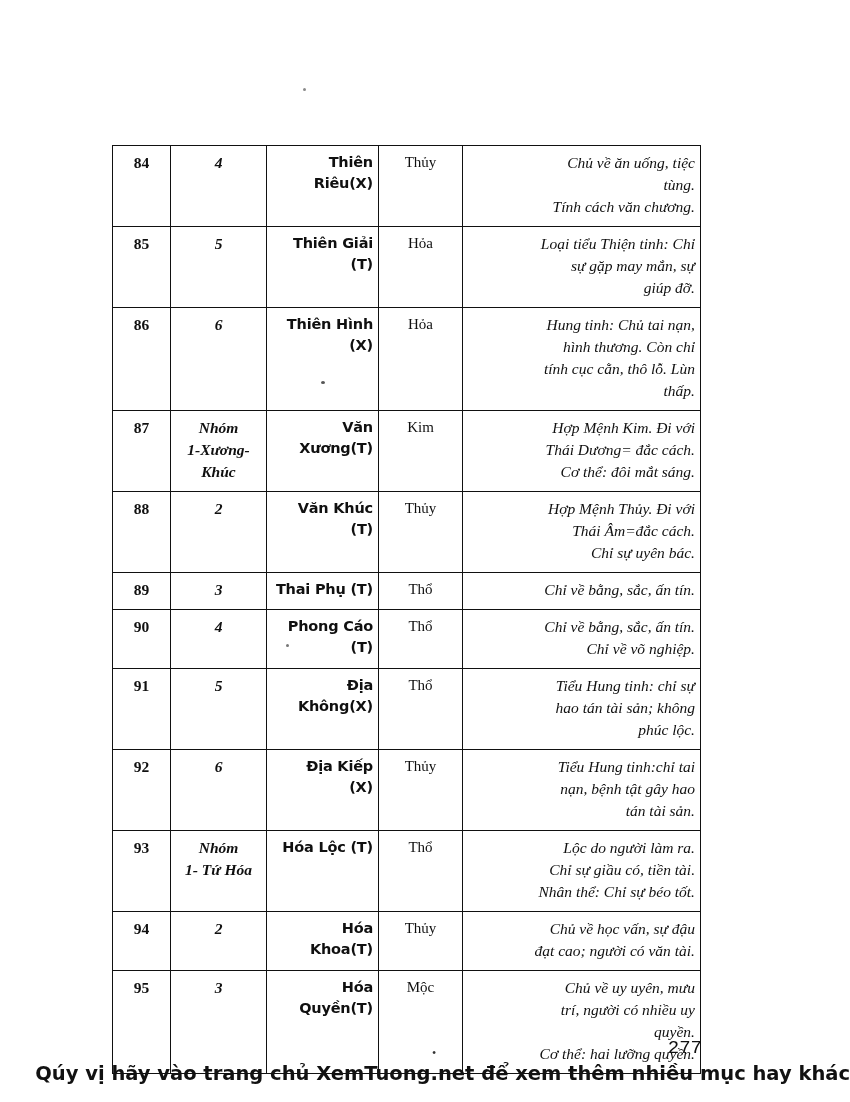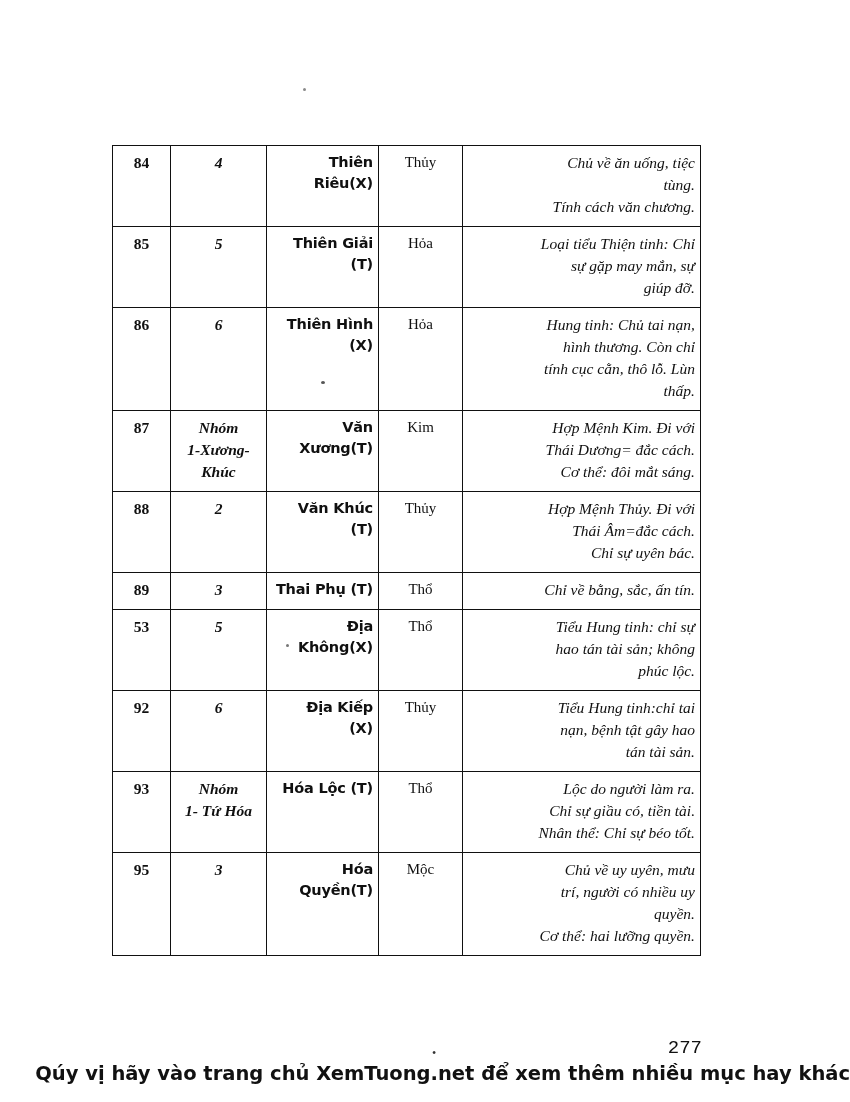--- a/index.html
+++ b/index.html
@@ -275,23 +275,38 @@
         </td>
         <td class="name mid">
           <span class="line">Thai Phụ (T)</span>
         </td>
         <td class="elem mid">Thổ</td>
         <td class="desc mid">
           <span class="line">Chỉ về bằng, sắc, ấn tín.</span>
         </td>
       </tr>
 
-
-      <tr>
-        <td class="no">53</td>
+      <tr>
+        <td class="no">90</td>
+        <td class="idx">
+          <span class="line">4</span>
+        </td>
+        <td class="name">
+          <span class="line">Phong Cáo</span>
+          <span class="line">(T)</span>
+        </td>
+        <td class="elem">Thổ</td>
+        <td class="desc">
+          <span class="line">Chỉ về bằng, sắc, ấn tín.</span>
+          <span class="line">Chỉ về võ nghiệp.</span>
+        </td>
+      </tr>
+
+      <tr>
+        <td class="no">91</td>
         <td class="idx">
           <span class="line">5</span>
         </td>
         <td class="name">
           <span class="line">Địa</span>
           <span class="line">Không(X)</span>
         </td>
         <td class="elem">Thổ</td>
         <td class="desc">
           <span class="line">Tiểu Hung tinh: chỉ sự</span>
@@ -327,20 +342,35 @@
           <span class="line">Hóa Lộc (T)</span>
         </td>
         <td class="elem mid">Thổ</td>
         <td class="desc">
           <span class="line">Lộc do người làm ra.</span>
           <span class="line">Chỉ sự giầu có, tiền tài.</span>
           <span class="line">Nhân thể: Chỉ sự béo tốt.</span>
         </td>
       </tr>
 
+      <tr>
+        <td class="no">94</td>
+        <td class="idx">
+          <span class="line">2</span>
+        </td>
+        <td class="name">
+          <span class="line">Hóa</span>
+          <span class="line">Khoa(T)</span>
+        </td>
+        <td class="elem">Thủy</td>
+        <td class="desc">
+          <span class="line">Chủ về học vấn, sự đậu</span>
+          <span class="line">đạt cao; người có văn tài.</span>
+        </td>
+      </tr>
 
       <tr>
         <td class="no">95</td>
         <td class="idx">
           <span class="line">3</span>
         </td>
         <td class="name">
           <span class="line">Hóa</span>
           <span class="line">Quyền(T)</span>
         </td>

